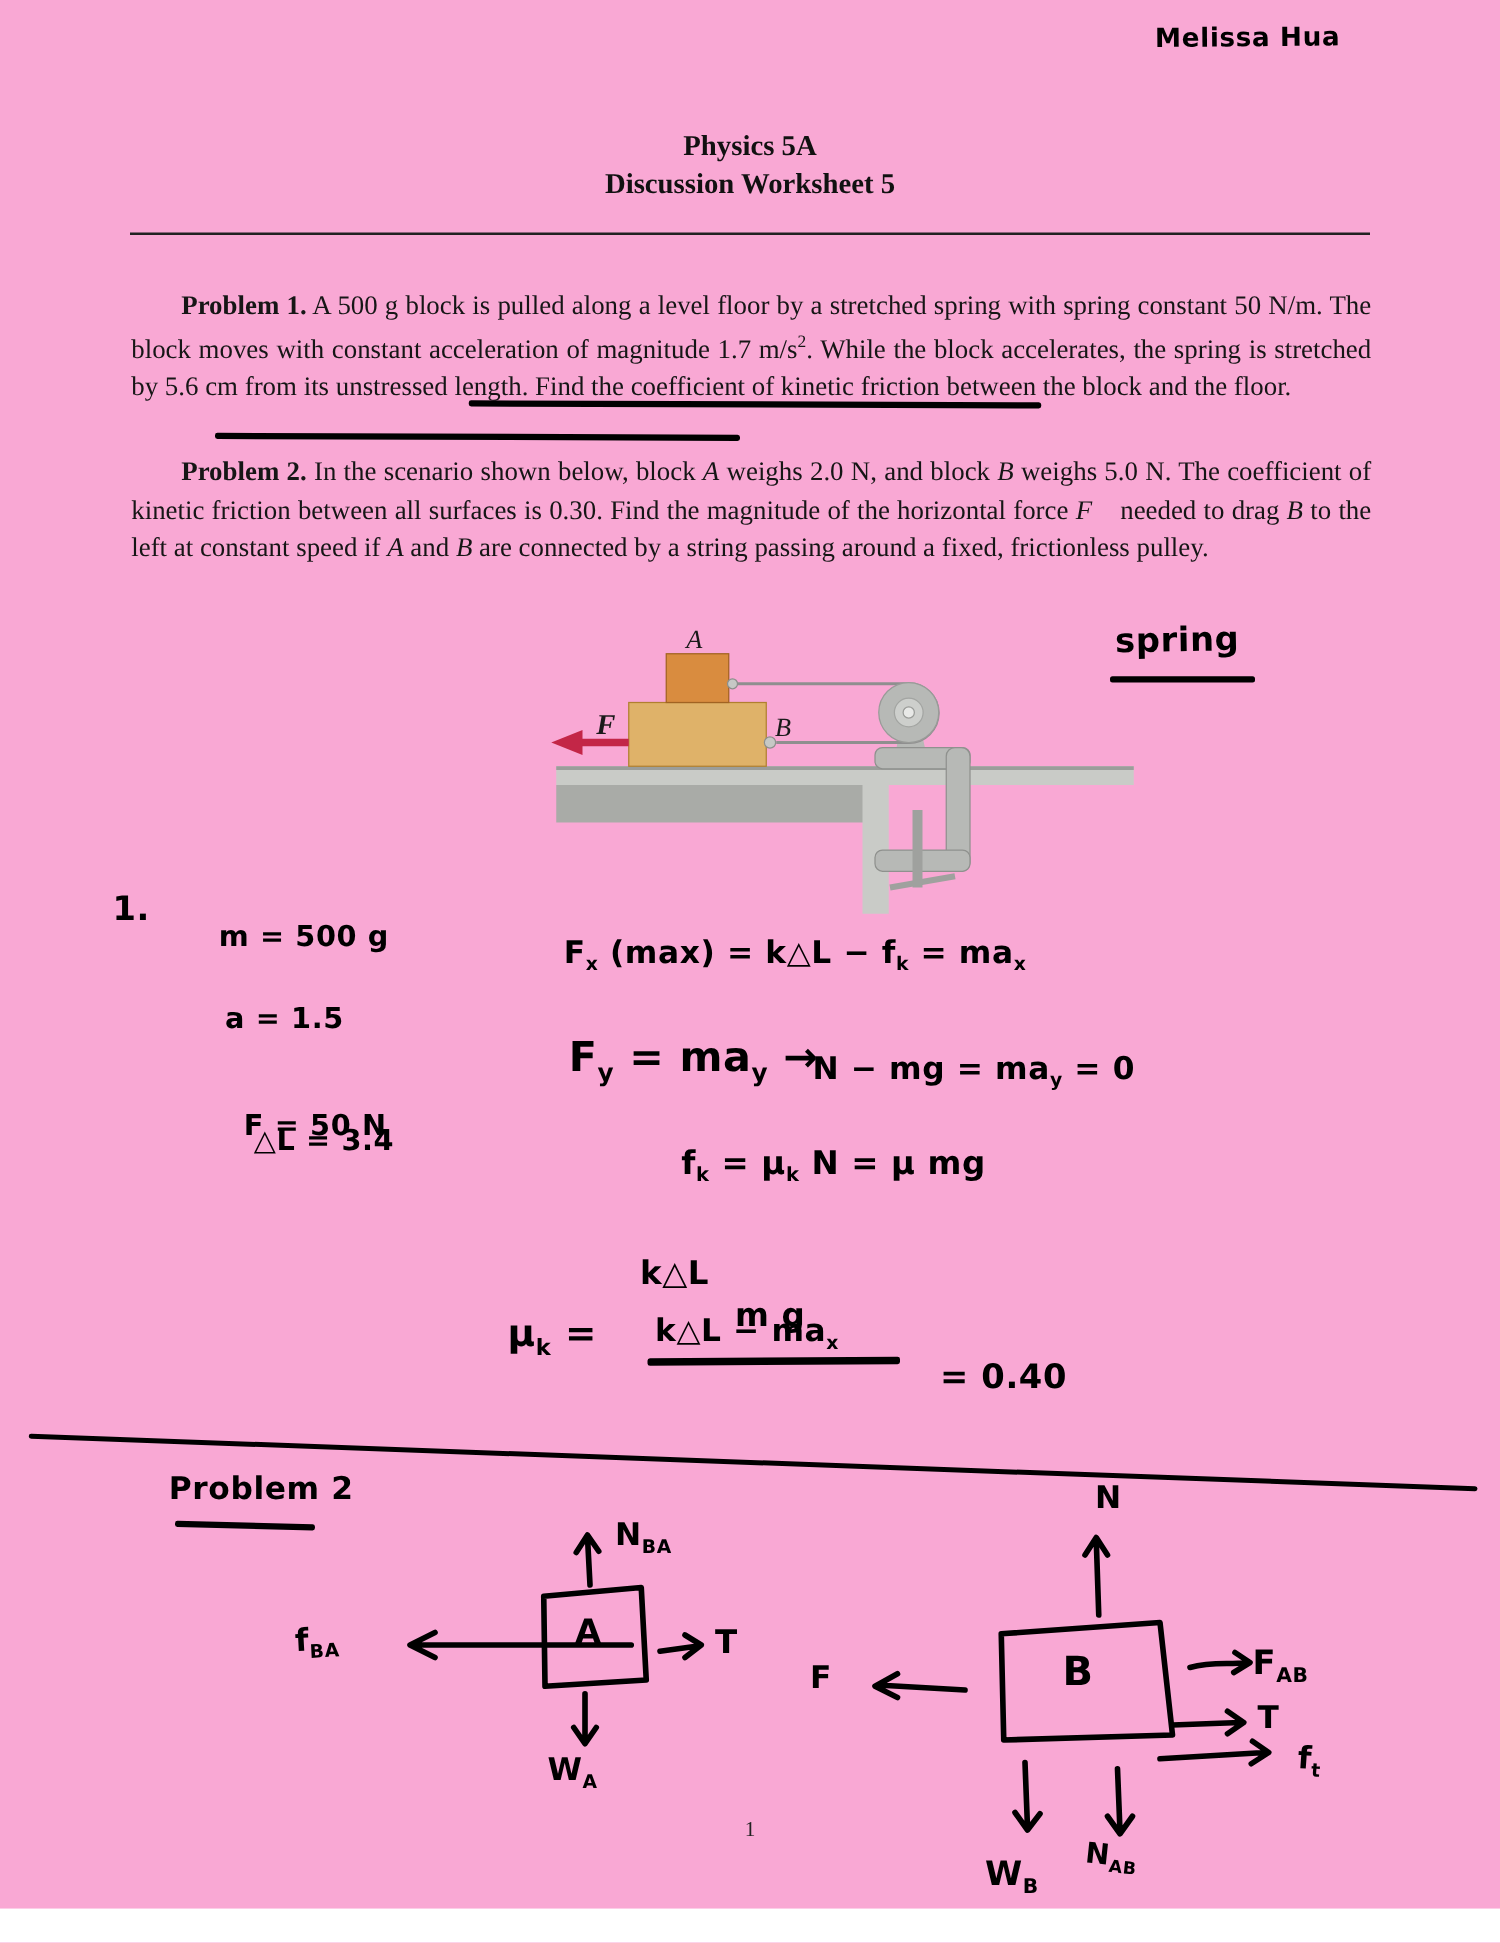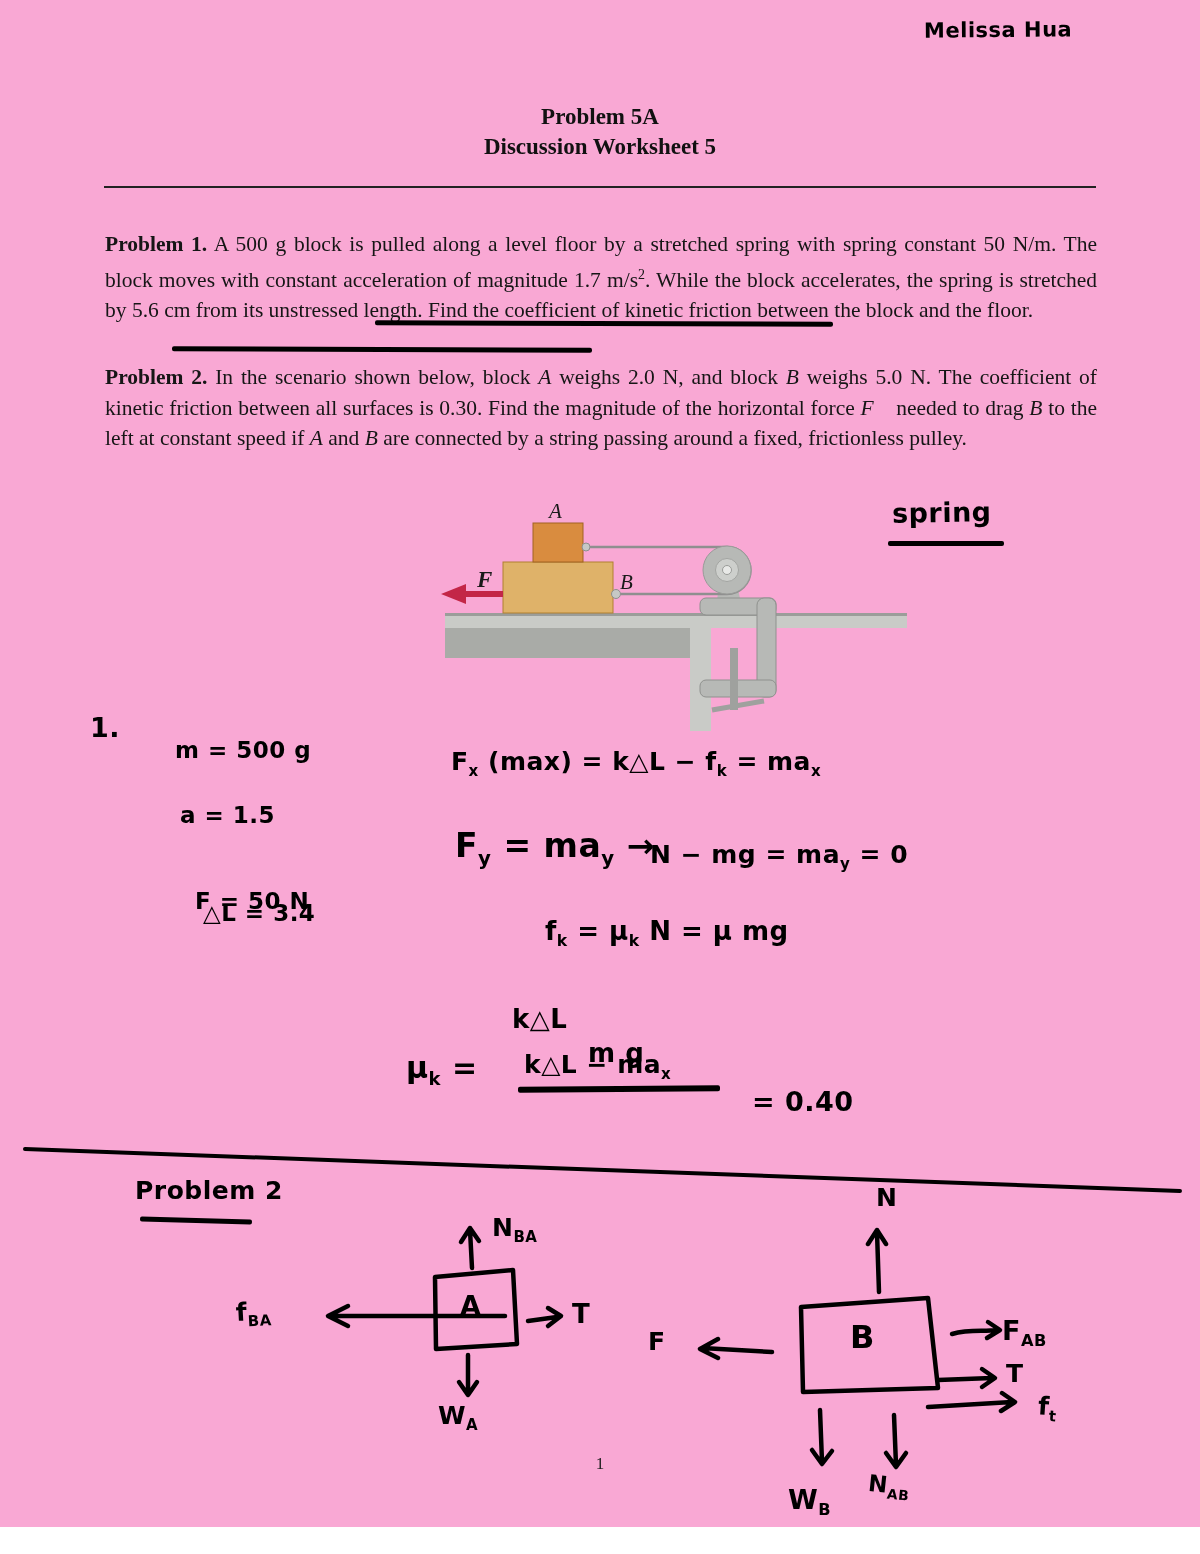--- a/index.html
+++ b/index.html
@@ -4,39 +4,39 @@
 <style>
   html,body{margin:0;padding:0;background:#fff;}
   .page{position:relative;width:1200px;height:1527px;background:#f9a8d4;overflow:hidden;
         font-family:"Liberation Serif",serif;color:#1a1a1a;}
   .abs{position:absolute;}
   .title{position:absolute;width:100%;text-align:center;font-weight:bold;font-size:23px;
          font-family:"Liberation Serif",serif;color:#111;}
   .rule{position:absolute;left:104px;top:186px;width:992px;height:2px;background:#222;}
   .prob{position:absolute;left:105px;width:992px;margin:0;text-align:justify;
         font-size:21.5px;line-height:30.5px;color:#161616;}
-  .plabel{font-weight:bold;}
+  .plabel{font-weight:bold;margin-left:40px;}
   .hw{position:absolute;font-family:"DejaVu Sans",sans-serif;font-weight:700;
       white-space:nowrap;color:#000;letter-spacing:0.5px;}
   .hw sub{font-size:0.6em;font-weight:700;}
   .ink{position:absolute;background:#000;border-radius:2px;}
   .figlabel{font-family:"Liberation Serif",serif;font-style:italic;font-size:21px;fill:#1a1a1a;}
   .figforce{font-weight:bold;font-size:23px;}
   .pageno{position:absolute;left:0;width:1200px;text-align:center;top:1454px;
           font-size:17px;color:#222;}
   sup{font-size:0.65em;}
 </style>
 </head>
 <body>
 
 <div class="page">
 
   <div class="hw" style="left:924px;top:18px;font-size:21px;transform:rotate(-0.5deg);">Melissa Hua</div>
 
-  <div class="title" style="top:104px">Problem 5A</div>
+  <div class="title" style="top:104px">Physics 5A</div>
   <div class="title" style="top:134px">Discussion Worksheet 5</div>
   <div class="rule"></div>
 
   <p class="prob" style="top:229px"><b class="plabel">Problem 1.</b><span><span> A 500 g block is pulled along a level floor by a stretched spring with spring constant 50 N/m.  The block moves with constant acceleration of magnitude 1.7 m/s</span><sup>2</sup><span>.  While the block accelerates, the spring is stretched by 5.6 cm from its unstressed length.  Find the coefficient of kinetic friction between the block and the floor.</span></span></p>
   <div class="ink" style="left:375px;top:321px;width:458px;height:5px;transform:rotate(0.2deg);"></div>
   <div class="ink" style="left:172px;top:347px;width:420px;height:5px;transform:rotate(0.2deg);"></div>
 
   <p class="prob" style="top:362px"><b class="plabel">Problem 2.</b><span><span> In the scenario shown below, block </span><span style="font-style: italic;">A</span><span> weighs 2.0 N, and block </span><span style="font-style: italic;">B</span><span> weighs 5.0 N.  The coefficient of kinetic friction between all surfaces is 0.30.  Find the magnitude of the horizontal force </span><span style="font-style: italic;">F⃗</span><span> needed to drag </span><span style="font-style: italic;">B</span><span> to the left at constant speed if </span><span style="font-style: italic;">A</span><span> and </span><span style="font-style: italic;">B</span><span> are connected by a string passing around a fixed, frictionless pulley.</span></span></p>
 
   <svg class="abs" style="left:425px;top:492px" width="490" height="258" viewBox="425 492 490 258">

